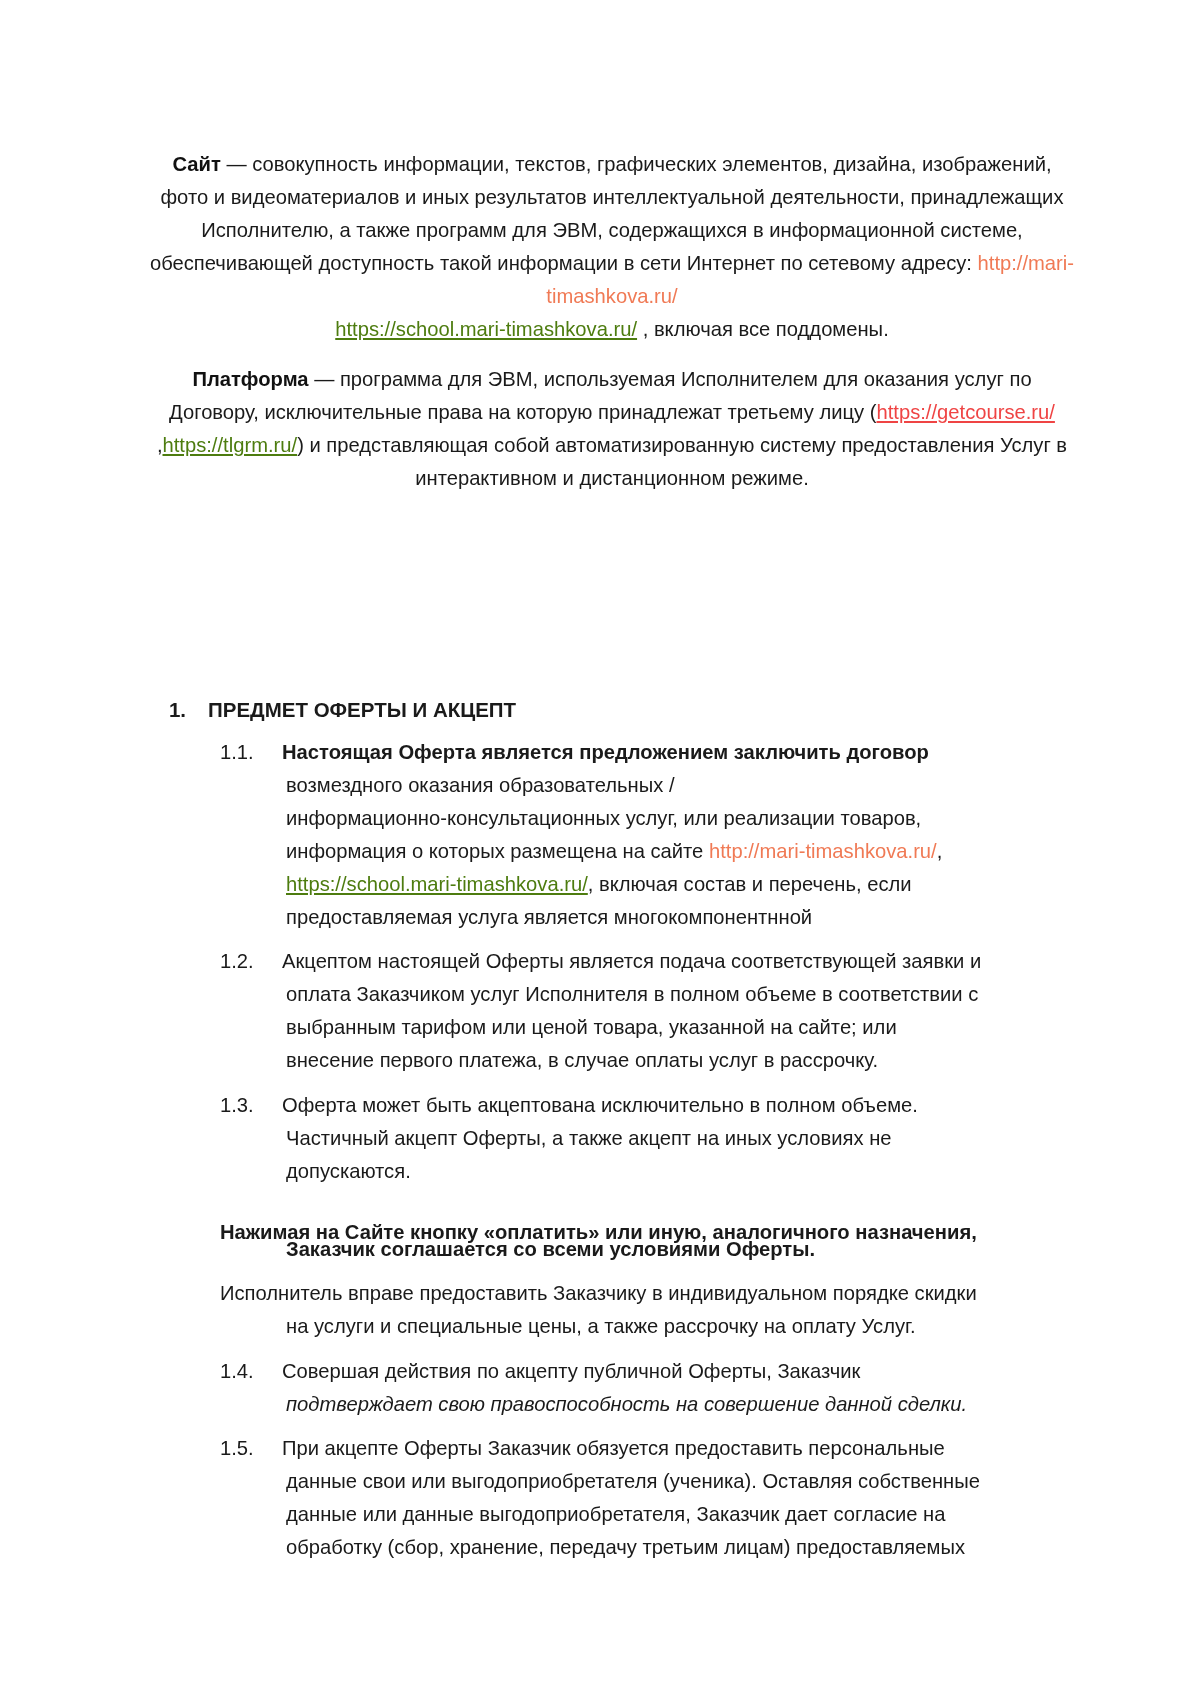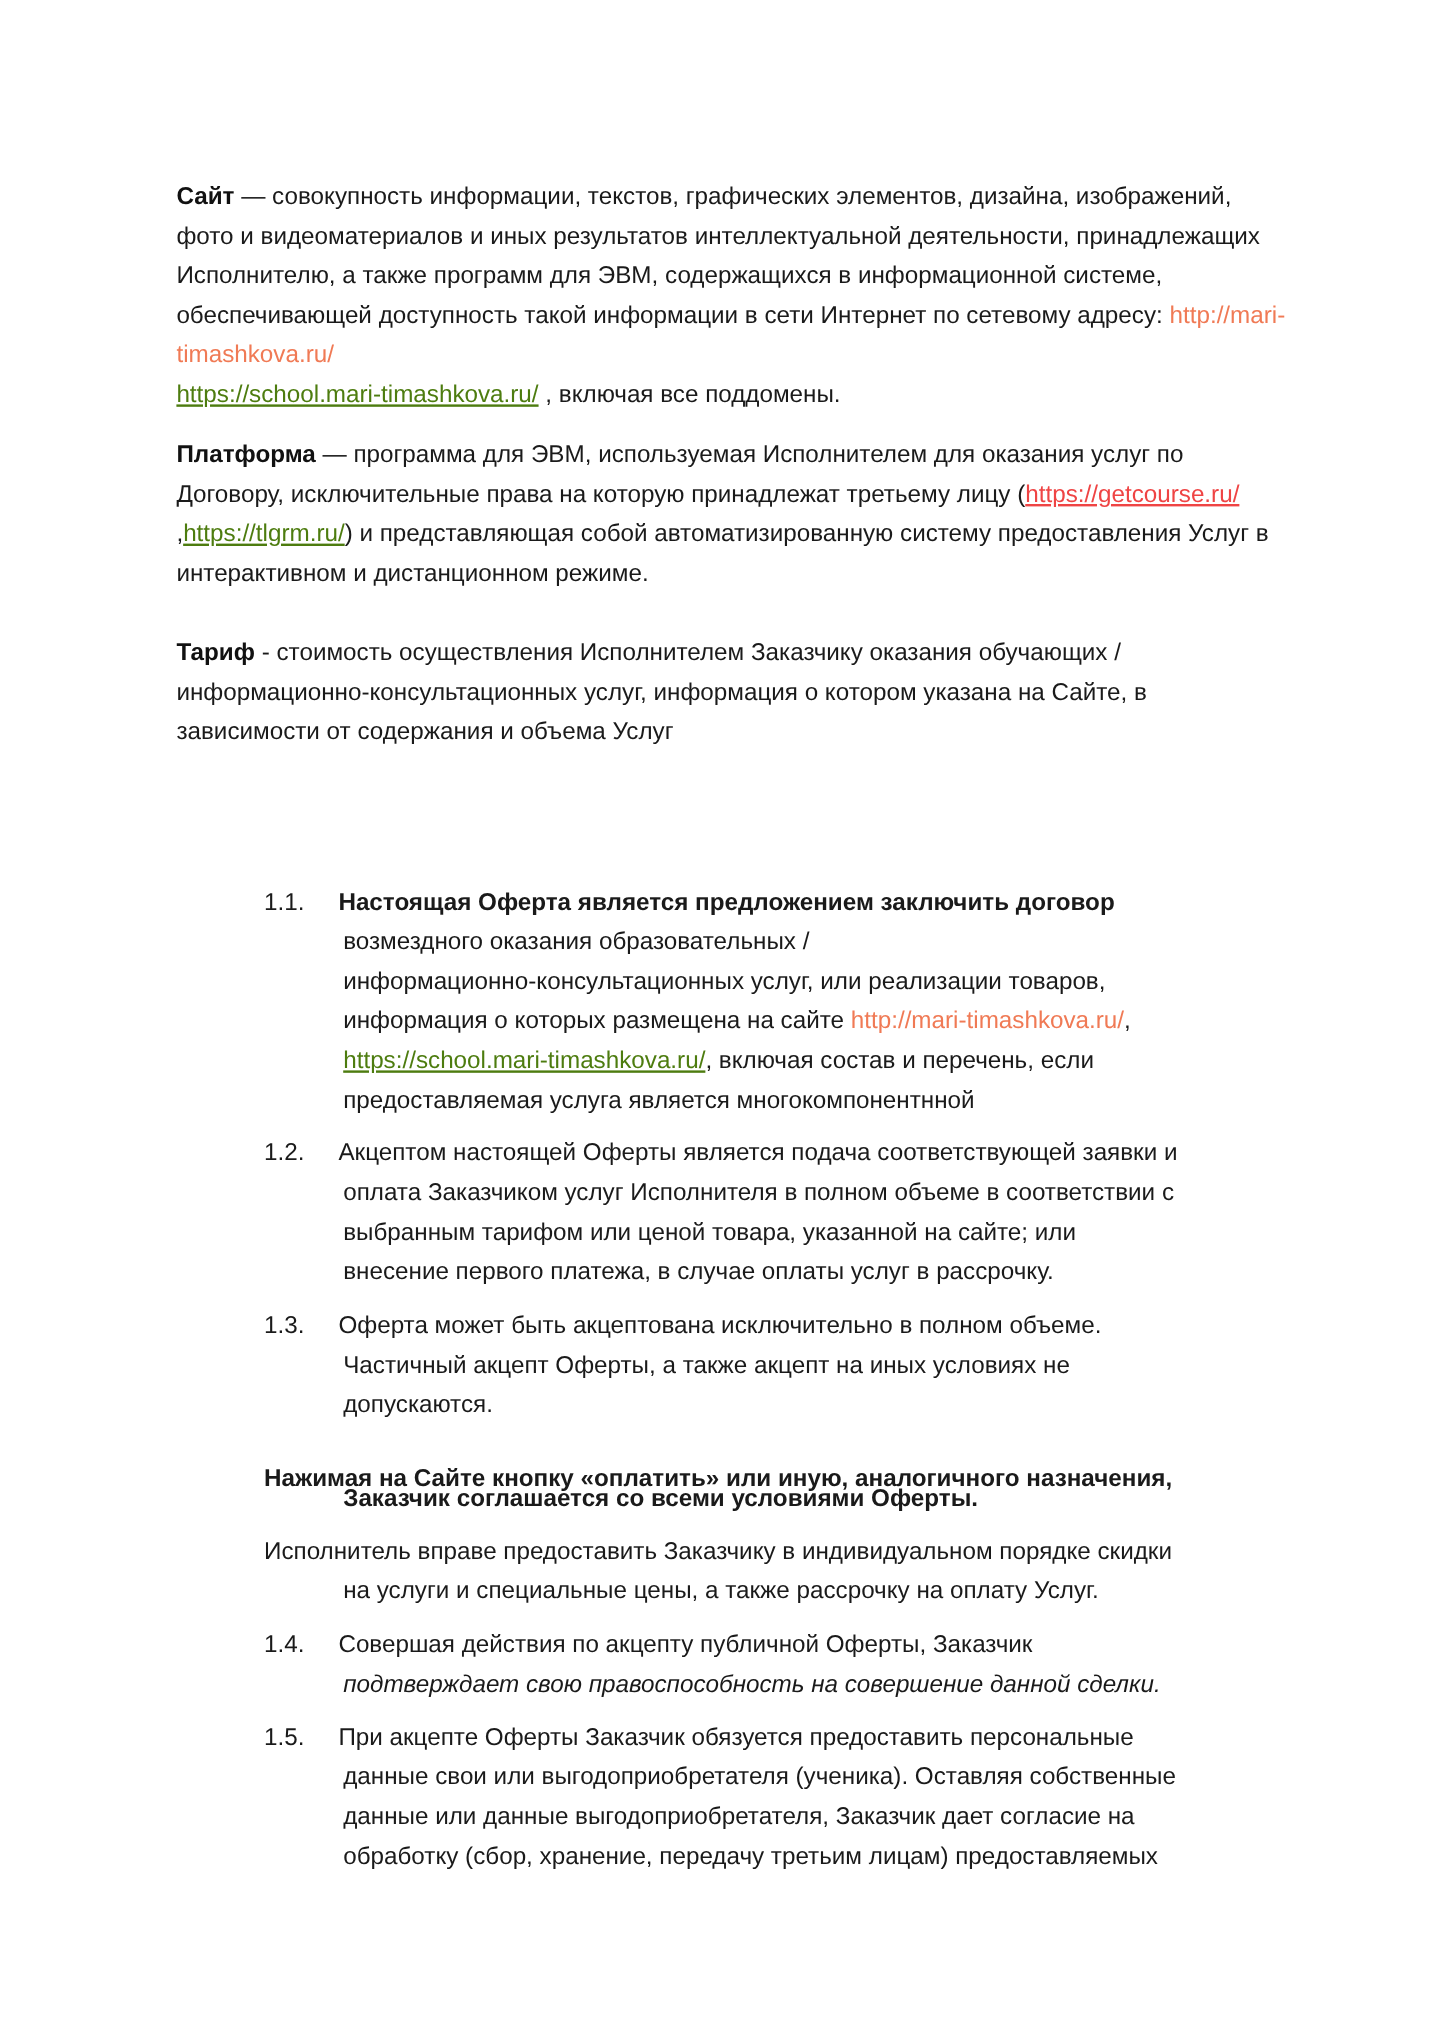--- a/index.html
+++ b/index.html
@@ -1,20 +1,20 @@
 <!DOCTYPE html>
 <html><head>
   <meta charset="utf-8">
   <style>
     html, body { margin: 0; padding: 0; background: #ffffff; }
     body { width: 1200px; height: 1695px; overflow: hidden; position: relative; }
     .page {
       position: absolute; left: 0; top: 0; width: 1200px; height: 1695px;
       font-family: "Liberation Sans", sans-serif; color: #1a1a1a;
-      font-size: 20.2px; line-height: 33px;
+      font-size: 20.2px; line-height: 33px; text-align: center;
     }
     .para { position: absolute; left: 147px; width: 930px; margin: 0; }
     .term { font-weight: bold; color: #111; }
     a.link-orange { color: #f07a55; text-decoration: none; }
     a.link-orange-u { color: #ef4444; text-decoration: underline; }
     a.link-blue { color: #4d7c0f; text-decoration: underline; }
     .heading {
       position: absolute; left: 147px; top: 693px; font-weight: bold; font-size: 20.5px;
     }
     .heading .num { display: inline-block; width: 61px; }
@@ -25,22 +25,22 @@
   </style>
 </head>
 <body>
 
 <div class="page">
 
   <p class="para" style="top:148px;"><span class="term">Сайт</span><span> — совокупность информации, текстов, графических элементов, дизайна, изображений, фото и видеоматериалов и иных результатов интеллектуальной деятельности, принадлежащих Исполнителю, а также программ для ЭВМ, содержащихся в информационной системе, обеспечивающей доступность такой информации в сети Интернет по сетевому адресу: </span><a class="link-orange">http://mari-timashkova.ru/</a><br><a class="link-blue">https://school.mari-timashkova.ru/</a><span> , включая все поддомены.</span></p>
 
   <p class="para" style="top:363px;"><span class="term">Платформа</span><span> — программа для ЭВМ, используемая Исполнителем для оказания услуг по Договору, исключительные права на которую принадлежат третьему лицу (</span><a class="link-orange-u">https://getcourse.ru/</a><span> ,</span><a class="link-blue">https://tlgrm.ru/</a><span>) и представляющая собой автоматизированную систему предоставления Услуг в интерактивном и дистанционном режиме.</span></p>
 
-  <p class="para" style="top:528px;"><span class="term">Тариф</span><span> - стоимость осуществления Исполнителем Заказчику оказания обучающих / информационно-консультационных услуг, информация о котором указана на Сайте, в зависимости от содержания и объема Услуг</span></p>
 
+  <div class="heading"><span class="num">1.</span><span>ПРЕДМЕТ ОФЕРТЫ И АКЦЕПТ</span></div>
 
   <div class="item" style="top:736px;">
     <span class="inum">1.1.</span>
     <div style="position:absolute; left:62px; top:0;font-weight:bold;">Настоящая Оферта является предложением заключить договор</div>
     <div style="position:absolute; left:66px; top:33px;">возмездного оказания образовательных /</div>
     <div style="position:absolute; left:66px; top:66px;">информационно-консультационных услуг, или реализации товаров,</div>
     <div style="position:absolute; left:66px; top:99px; white-space:nowrap;"><span>информация о которых размещена на сайте </span><a class="link-orange">http://mari-timashkova.ru/</a><span>,</span></div>
     <div style="position:absolute; left:66px; top:132px; white-space:nowrap;"><a class="link-blue">https://school.mari-timashkova.ru/</a><span>, включая состав и перечень, если</span></div>
     <div style="position:absolute; left:66px; top:165px;">предоставляемая услуга является многокомпонентнной</div>
   </div>

